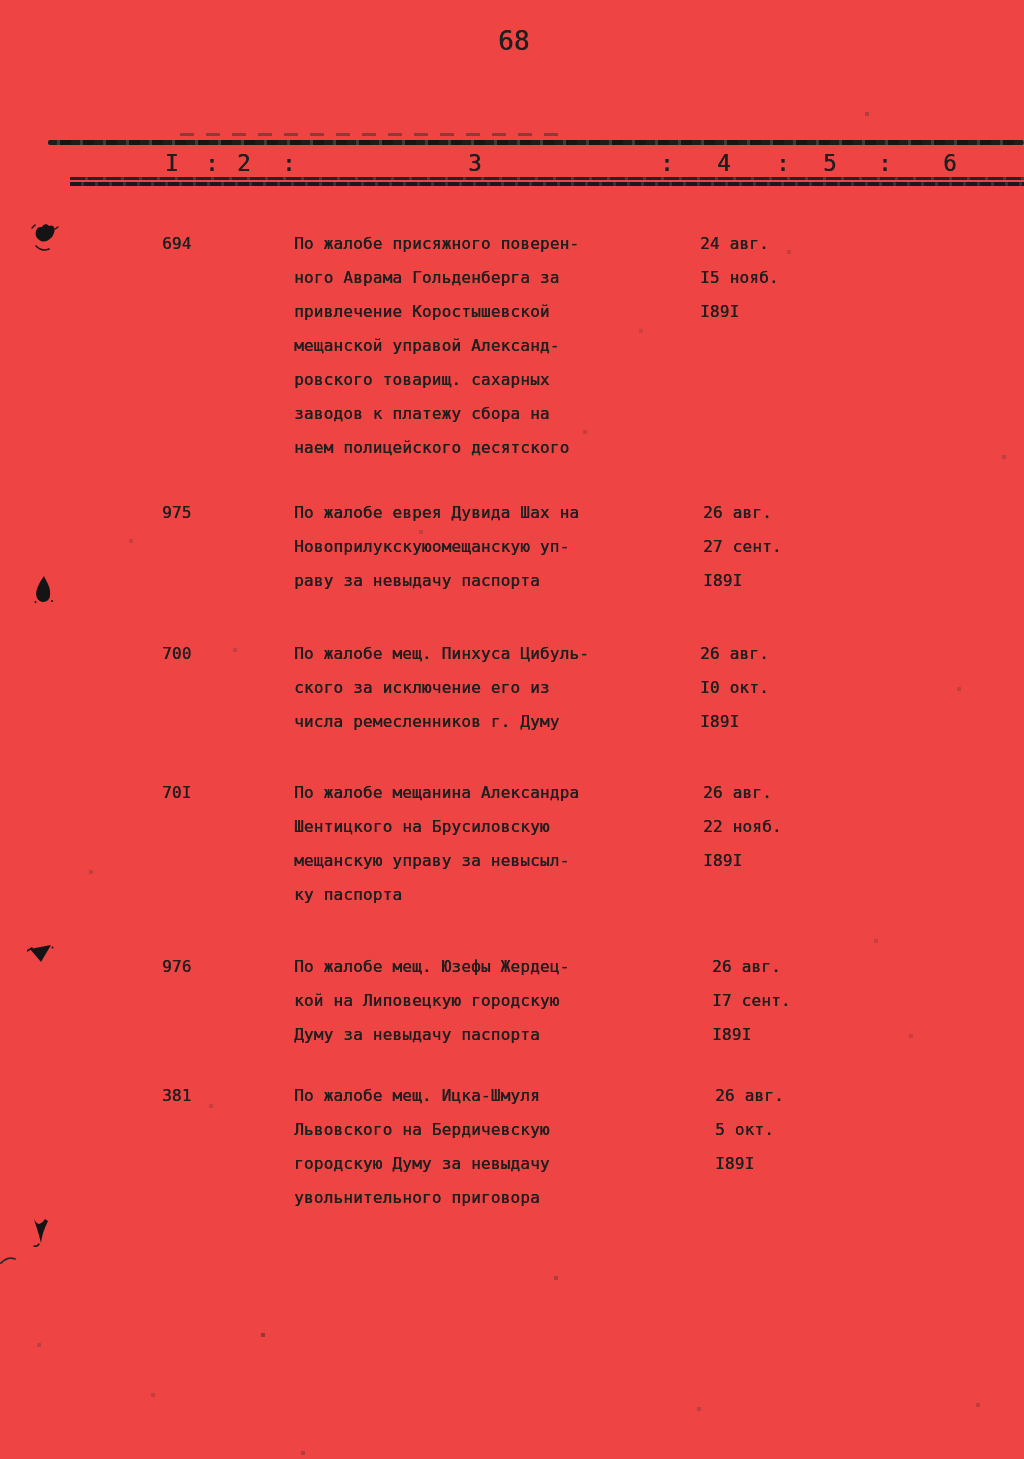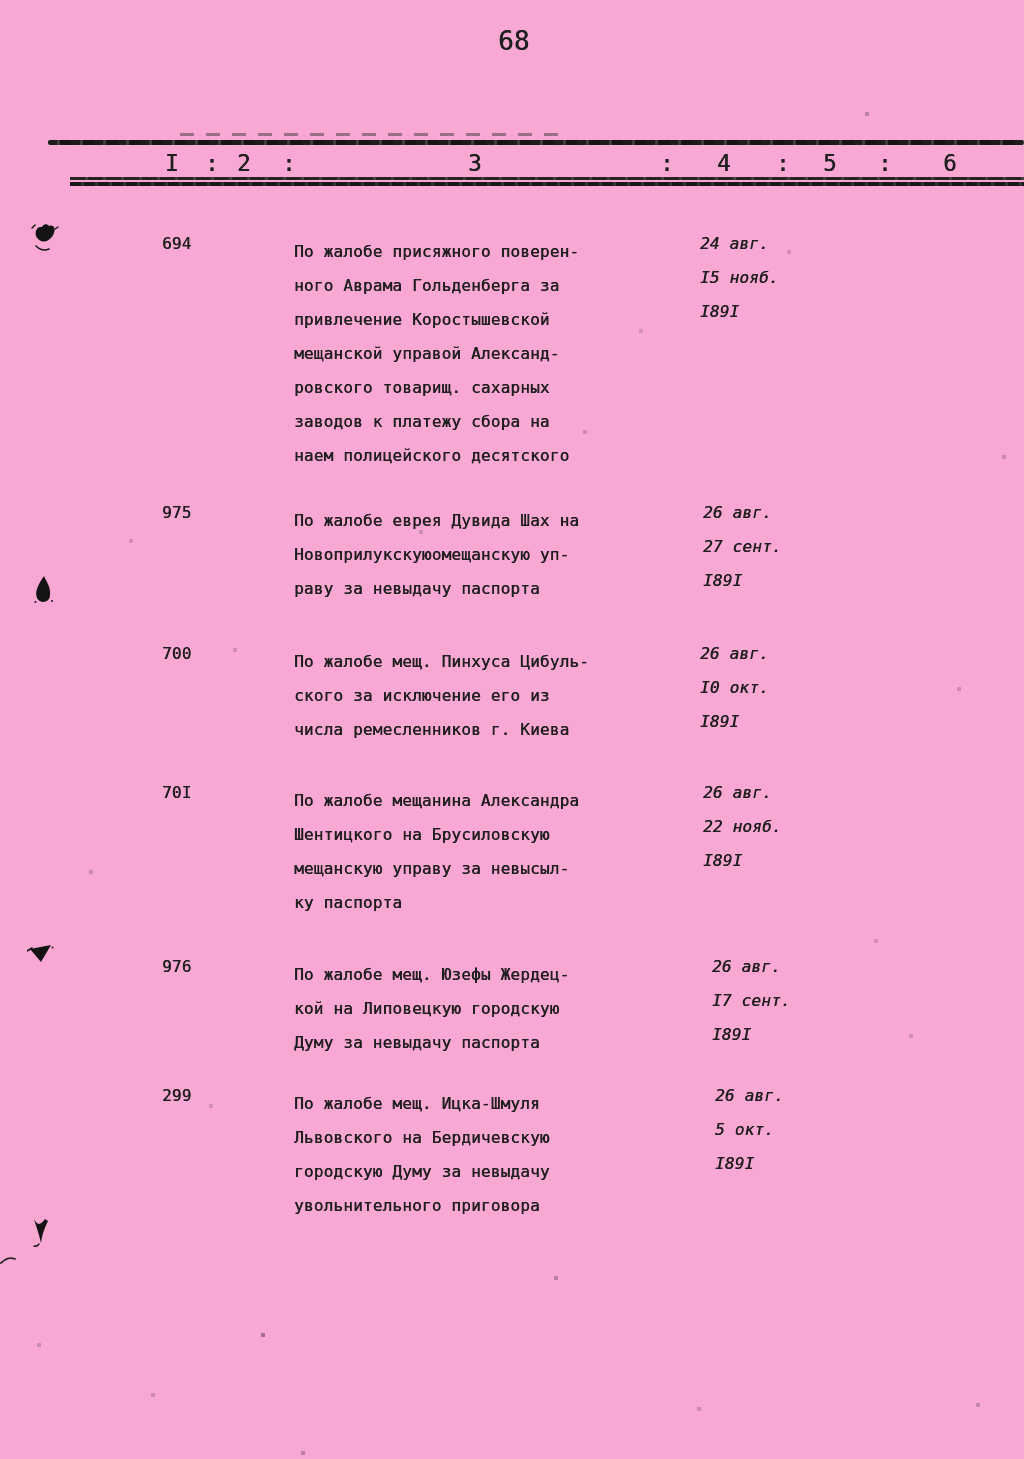--- a/index.html
+++ b/index.html
@@ -1,20 +1,20 @@
 <!DOCTYPE html>
 <html><head>
 <meta charset="utf-8">
 <style>
   html,body{margin:0;padding:0;background:#e8e8e6;}
   .page{
     position:relative;
     width:1024px;height:1459px;
     margin:0 auto;
-    background:#f9a8d4;
+    background:#ef4444;
     font-family:"DejaVu Sans Mono","Liberation Mono",monospace;
     color:#1f1f1f;
     overflow:hidden;
   }
   .txt{
     font-size:16px;
     line-height:34px;
     white-space:pre-line;
     text-shadow:0.4px 0 0 currentColor;
     letter-spacing:0.2px;
@@ -44,22 +44,22 @@
   }
   .thead{position:absolute;left:0;top:146px;width:1024px;height:34px;}
   .thead span{
     position:absolute;top:0;
     font-size:22.5px;line-height:34px;
     text-shadow:0.4px 0 0 currentColor;
   }
   
   .entry{position:absolute;left:0;width:1024px;}
   .entry .num{position:absolute;left:162px;top:0;}
-  .entry .desc{position:absolute;left:294px;top:8px;width:402px;}
-  .entry .dates{position:absolute;left:var(--dx,702px);top:0;width:150px;font-style:italic;}
+  .entry .desc{position:absolute;left:294px;top:0;width:402px;}
+  .entry .dates{position:absolute;left:var(--dx,702px);top:0;width:150px;}
   .e694{top:227px;--dx:700px;}
   .e698{top:496px;--dx:703px;}
   .e700{top:637px;--dx:700px;}
   .e701{top:776px;--dx:703px;}
   .e703{top:950px;--dx:712px;}
   .e704{top:1079px;--dx:715px;}
   
   .mark{position:absolute;}
   .m1{left:28px;top:220px;}
   .m2{left:34px;top:574px;}
@@ -142,21 +142,21 @@
 раву за невыдачу паспорта</div>
     <div class="dates txt">26 авг.
 27 сент.
 I89I</div>
   </div>
 
   <div class="entry e700">
     <div class="num txt">700</div>
     <div class="desc txt">По жалобе мещ. Пинхуса Цибуль-
 ского за исключение его из
-числа ремесленников г. Киева</div>
+числа ремесленников г. Думу</div>
     <div class="dates txt">26 авг.
 I0 окт.
 I89I</div>
   </div>
 
   <div class="entry e701">
     <div class="num txt">70I</div>
     <div class="desc txt">По жалобе мещанина Александра
 Шентицкого на Брусиловскую
 мещанскую управу за невысыл-
@@ -170,21 +170,21 @@
     <div class="num txt">976</div>
     <div class="desc txt">По жалобе мещ. Юзефы Жердец-
 кой на Липовецкую  городскую
 Думу за невыдачу паспорта</div>
     <div class="dates txt">26 авг.
 I7 сент.
 I89I</div>
   </div>
 
   <div class="entry e704">
-    <div class="num txt">299</div>
+    <div class="num txt">381</div>
     <div class="desc txt">По жалобе мещ. Ицка-Шмуля
 Львовского на Бердичевскую
 городскую Думу за невыдачу
 увольнительного приговора</div>
     <div class="dates txt">26 авг.
 5 окт.
 I89I</div>
   </div>
 
   <svg class="mark m1" width="32" height="40" viewBox="0 0 32 40">

